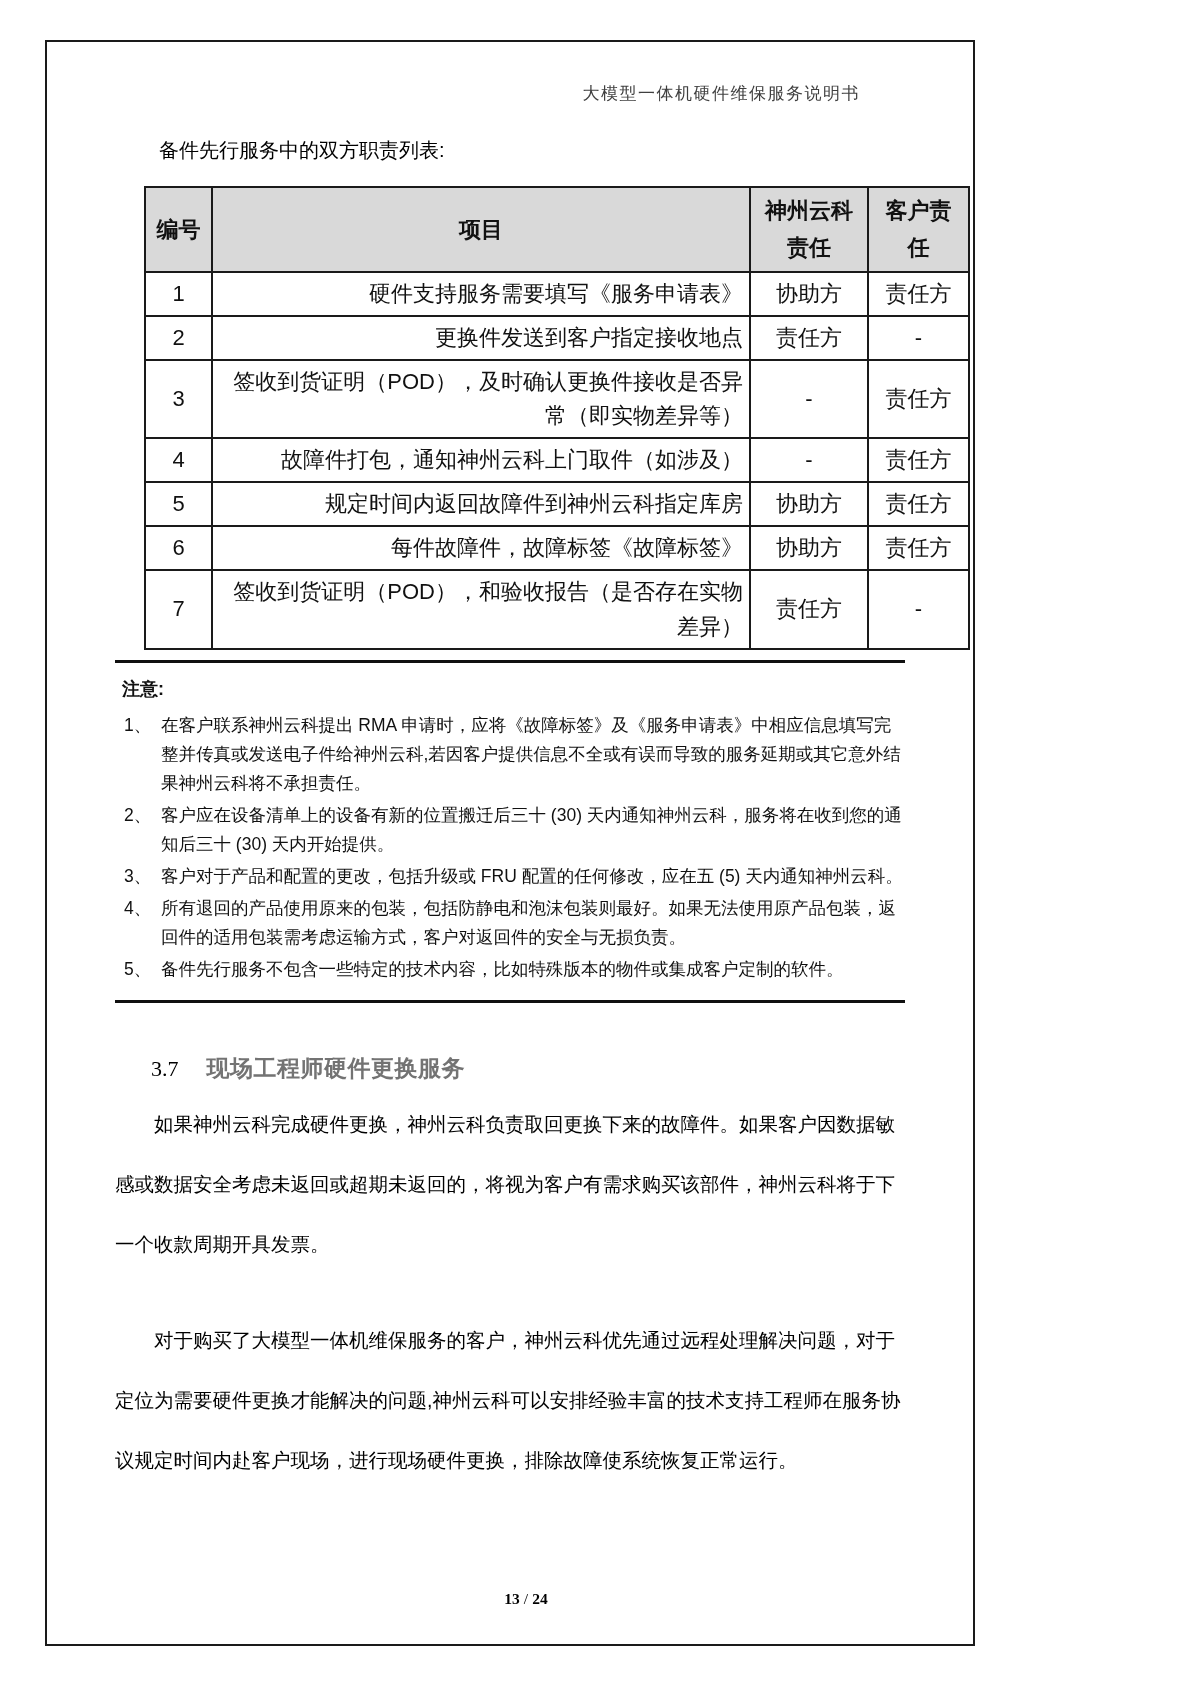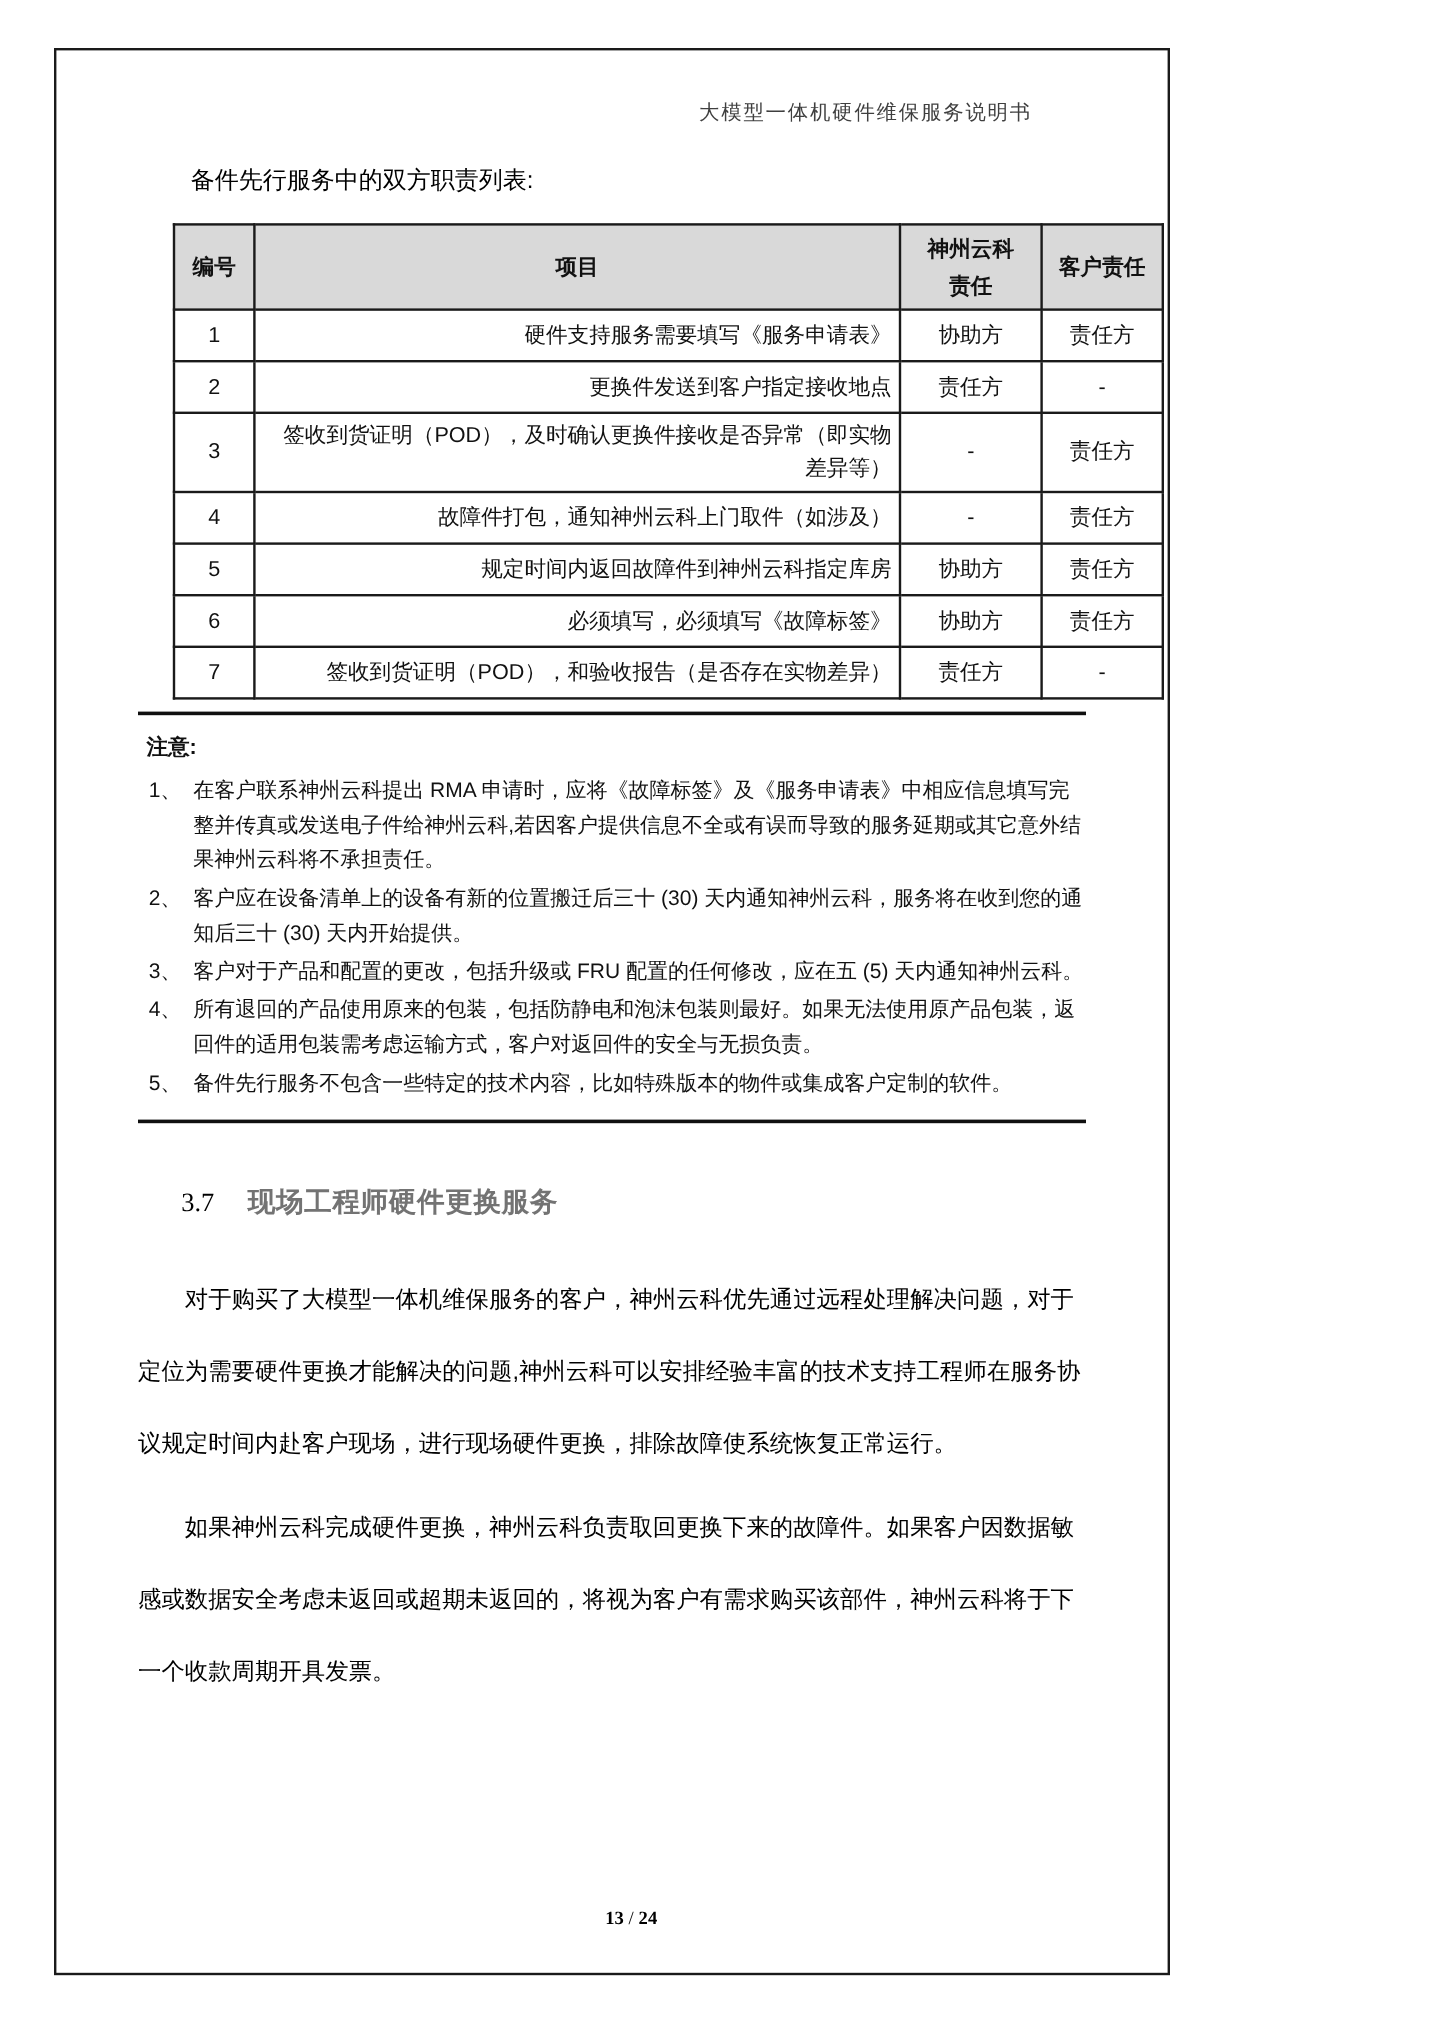--- a/index.html
+++ b/index.html
@@ -30,21 +30,21 @@
     margin: 32px 0 22px 0;
     text-indent: 44px;
     font-size: 20px;
     color: #000;
   }
   table.resp {
     border-collapse: collapse;
     table-layout: fixed;
     margin-left: 29px;
     width: 824px;
-    font-size: 18px;
+    font-size: 22px;
   }
   table.resp th, table.resp td {
     border: 2px solid #1a1a1a;
     padding: 4px 6px;
     vertical-align: middle;
   }
   table.resp col.c-no   { width: 67px; }
   table.resp col.c-item { width: 538px; }
   table.resp col.c-dc   { width: 118px; }
   table.resp col.c-cust { width: 101px; }
@@ -176,21 +176,21 @@
           <td class="cell-cust">责任方</td>
         </tr>
         <tr>
           <td class="cell-no">5</td>
           <td class="cell-item">规定时间内返回故障件到神州云科指定库房</td>
           <td class="cell-dc">协助方</td>
           <td class="cell-cust">责任方</td>
         </tr>
         <tr>
           <td class="cell-no">6</td>
-          <td class="cell-item">必须填写，必须填写《故障标签》</td>
+          <td class="cell-item">每件故障件，故障标签《故障标签》</td>
           <td class="cell-dc">协助方</td>
           <td class="cell-cust">责任方</td>
         </tr>
         <tr>
           <td class="cell-no">7</td>
           <td class="cell-item">签收到货证明（POD），和验收报告（是否存在实物差异）</td>
           <td class="cell-dc">责任方</td>
           <td class="cell-cust">-</td>
         </tr>
       </tbody>
@@ -223,22 +223,22 @@
       </li>
     </ul>
 
     <hr class="thick-rule rule-after-notes">
 
     <h2 class="section">
       <span class="sec-num">3.7</span>
       <span class="sec-title">现场工程师硬件更换服务</span>
     </h2>
 
+    <p class="body-para second">如果神州云科完成硬件更换，神州云科负责取回更换下来的故障件。如果客户因数据敏感或数据安全考虑未返回或超期未返回的，将视为客户有需求购买该部件，神州云科将于下一个收款周期开具发票。</p>
     <p class="body-para first">对于购买了大模型一体机维保服务的客户，神州云科优先通过远程处理解决问题，对于定位为需要硬件更换才能解决的问题,神州云科可以安排经验丰富的技术支持工程师在服务协议规定时间内赴客户现场，进行现场硬件更换，排除故障使系统恢复正常运行。</p>
-    <p class="body-para second">如果神州云科完成硬件更换，神州云科负责取回更换下来的故障件。如果客户因数据敏感或数据安全考虑未返回或超期未返回的，将视为客户有需求购买该部件，神州云科将于下一个收款周期开具发票。</p>
 
   </div>
 
   <div class="footer">
     <span class="pg">13</span><span class="sep">/</span><span class="pg">24</span>
   </div>
 
 </div>
 
 </body></html>

